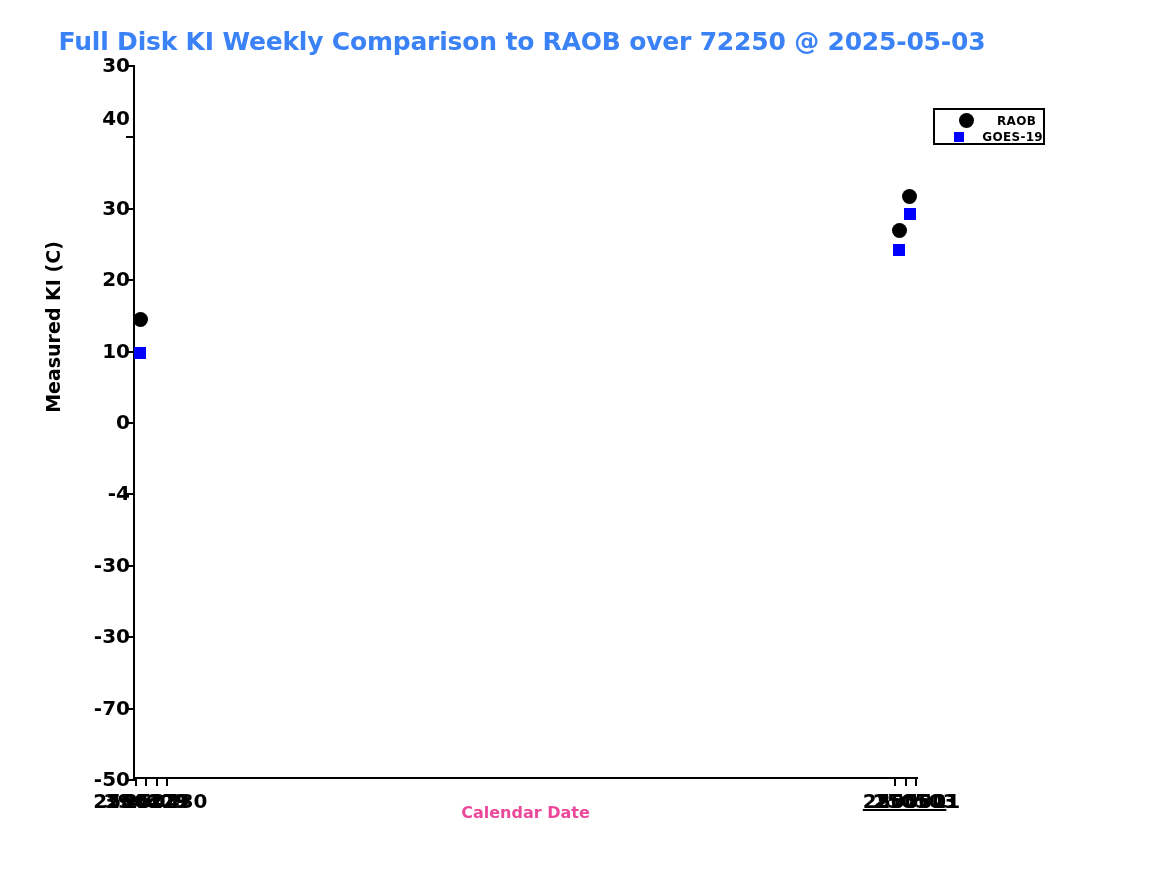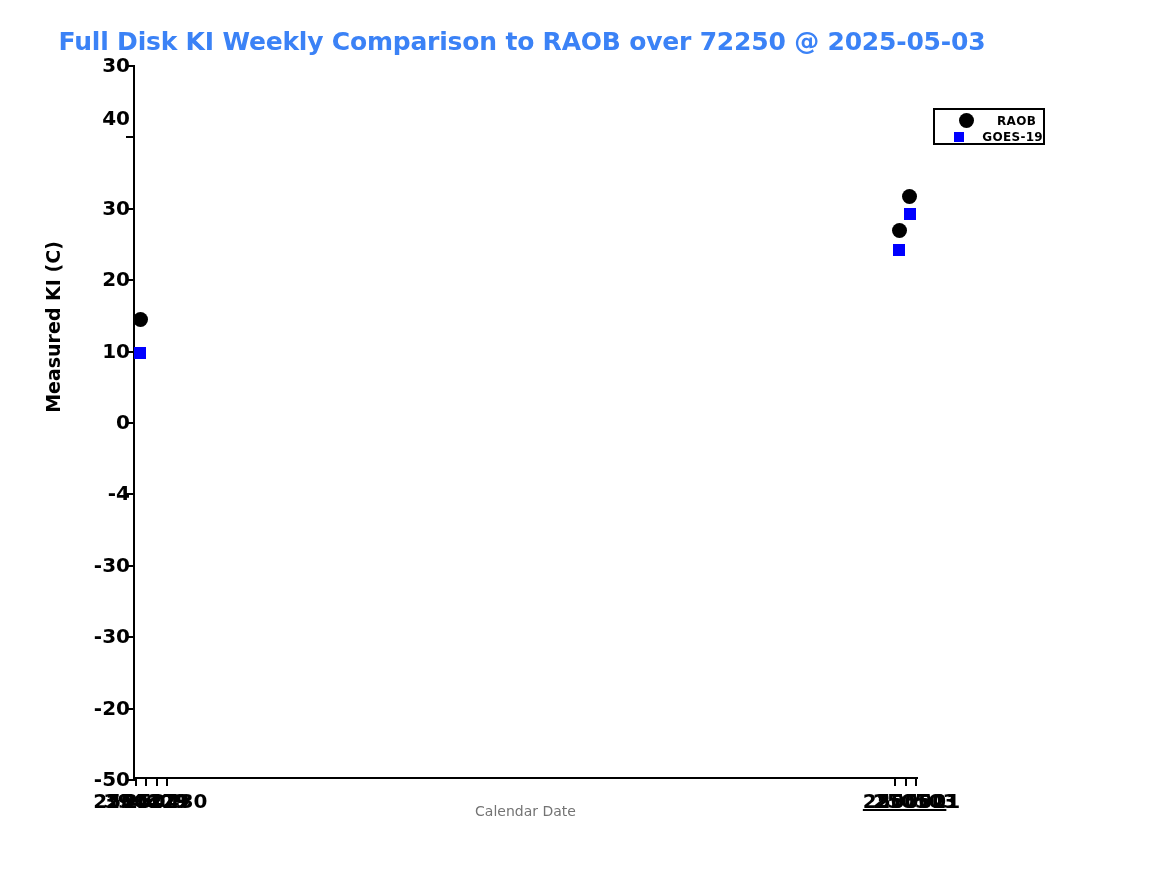--- a/index.html
+++ b/index.html
@@ -104,23 +104,23 @@
     margin-top: -6px;
     background: #0000ff;
   }
   
   #xaxis-label {
     position: absolute;
     left: 133px;
     top: 803px;
     width: 785px;
     text-align: center;
-    font-size: 14px;
-    font-weight: normal;
-    color: #737373;
+    font-size: 16px;
+    font-weight: bold;
+    color: #ec4899;
   }
   #yaxis-label {
     position: absolute;
     left: -47px;
     top: 316px;
     width: 200px;
     text-align: center;
     font-size: 19px;
     font-weight: bold;
     color: #000000;
@@ -192,21 +192,21 @@
         <div class="ytick-label" style="top: 285.6px;">10</div>
         <div class="ytick" style="top: 357px;"></div>
         <div class="ytick-label" style="top: 357px;">0</div>
         <div class="ytick" style="top: 428.4px;"></div>
         <div class="ytick-label" style="top: 428.4px;">-4</div>
         <div class="ytick" style="top: 499.8px;"></div>
         <div class="ytick-label" style="top: 499.8px;">-30</div>
         <div class="ytick" style="top: 571.2px;"></div>
         <div class="ytick-label" style="top: 571.2px;">-30</div>
         <div class="ytick" style="top: 642.6px;"></div>
-        <div class="ytick-label" style="top: 642.6px;">-20</div>
+        <div class="ytick-label" style="top: 642.6px;">-70</div>
         <div class="ytick" style="top: 714px;"></div>
         <div class="ytick-label" style="top: 714px;">-50</div>
         <div class="xtick" style="left: 0px;"></div>
         <div class="xtick-label" style="left: 0px;">250427</div>
         <div class="xtick" style="left: 10.2614px;"></div>
         <div class="xtick-label" style="left: 10.2614px;">394609</div>
         <div class="xtick" style="left: 20.5229px;"></div>
         <div class="xtick-label" style="left: 13px;">250429</div>
         <div class="xtick" style="left: 30.7843px;"></div>
         <div class="xtick-label" style="left: 30.7843px;">250430</div>

